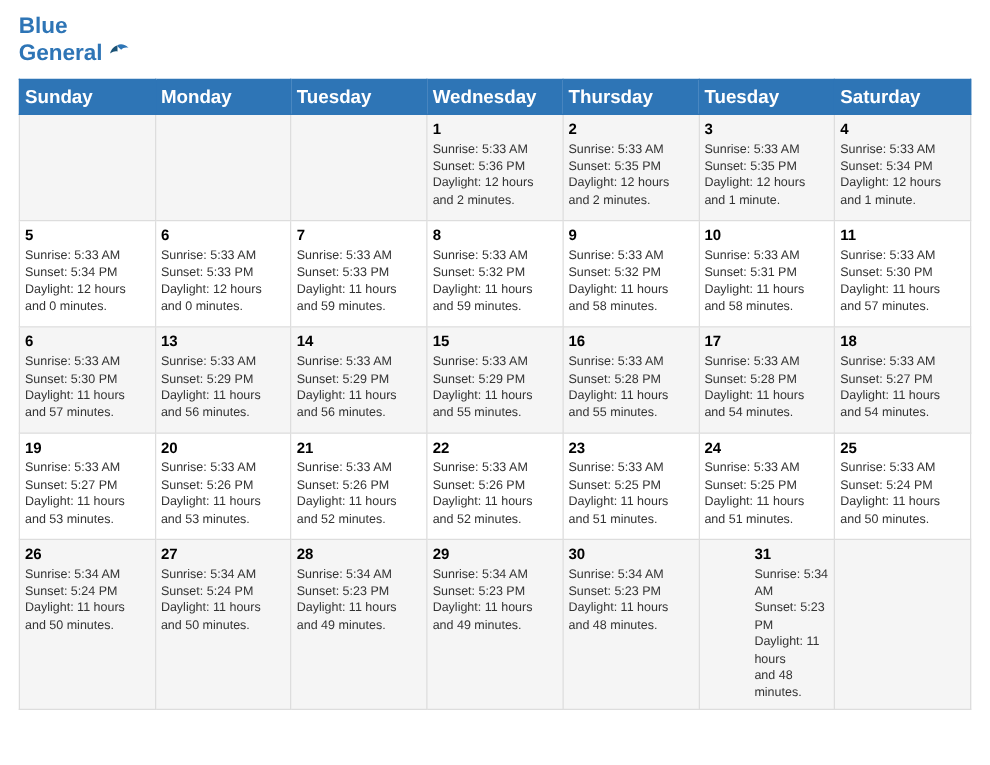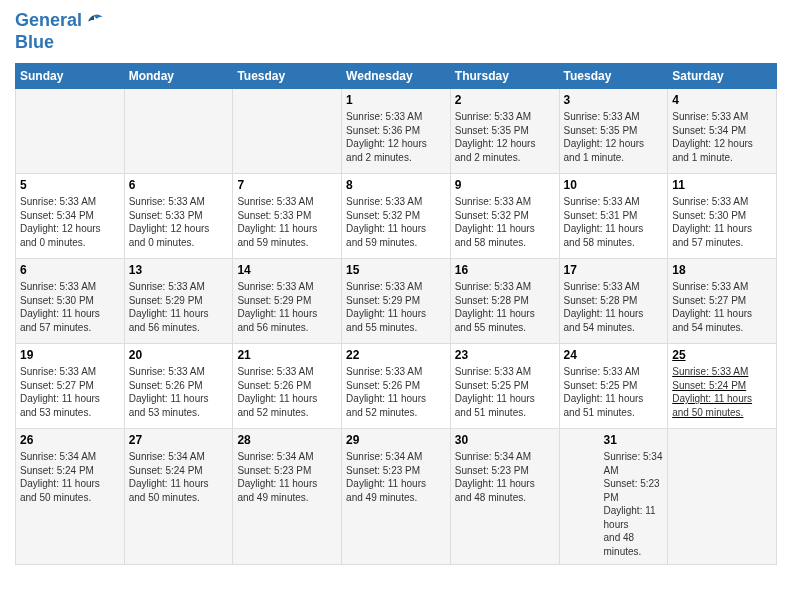--- a/index.html
+++ b/index.html
@@ -52,21 +52,21 @@
       font-size: 10.5px;
     }
     thead tr {
       background-color: #2e75b6;
       color: #fff;
     }
     thead th {
       padding: 5px 4px;
       text-align: left;
       font-weight: bold;
-      font-size: 12px;
+      font-size: 15px;
       border: 1px solid #2e75b6;
     }
     tbody tr {
       border-bottom: 1px solid #ccc;
     }
     tbody tr:nth-child(odd) {
       background-color: #f0f0f0;
     }
     tbody tr:nth-child(even) {
       background-color: #fff;
@@ -94,32 +94,32 @@
     .week-row-odd td { background-color: #f5f5f5; }
     .week-row-even td { background-color: #ffffff; }
   </style>
 </head>
 <body>
 
 <div class="container">
   <div class="header">
     <div class="logo">
       <div>
+        <div>
+          <span class="logo-text" style="color:#2e75b6;font-size:18px;font-weight:bold;">Blue</span>
+        </div>
         <div style="display:flex;align-items:center;">
           <span class="logo-text">
             <span style="color:#2e75b6;">General</span>
           </span>
 
           <svg width="22" height="20" viewBox="0 0 30 24" style="margin-left:1px;">
             <path d="M15 4 C18 2, 24 3, 27 7 C24 6, 21 7, 19 9 C17 7, 15 6, 15 4Z" fill="#2e75b6"></path>
             <path d="M15 4 C12 5, 8 8, 7 13 C10 11, 13 10, 15 11 C15 8, 15 6, 15 4Z" fill="#1a5276"></path>
           </svg>
-        </div>
-        <div>
-          <span class="logo-text" style="color:#2e75b6;font-size:18px;font-weight:bold;">Blue</span>
         </div>
       </div>
     </div>
   </div>
 
   <table>
     <thead>
       <tr>
         <th>Sunday</th>
         <th>Monday</th>
@@ -302,21 +302,21 @@
 Daylight: 11 hours
 and 51 minutes.</div>
           </td>
           <td style="background-color: rgb(255, 255, 255);">
             <span class="day-number">24</span>
             <div class="day-info" style="white-space: pre-line;">Sunrise: 5:33 AM
 Sunset: 5:25 PM
 Daylight: 11 hours
 and 51 minutes.</div>
           </td>
-          <td style="background-color: rgb(255, 255, 255); text-decoration: underline;">
+          <td style="background-color: rgb(255, 255, 255);">
             <span class="day-number">25</span>
             <div class="day-info" style="white-space: pre-line;">Sunrise: 5:33 AM
 Sunset: 5:24 PM
 Daylight: 11 hours
 and 50 minutes.</div>
           </td>
         </tr>
         <tr class="week-row-odd">
           <td style="background-color: rgb(245, 245, 245);">
             <span class="day-number">26</span>

